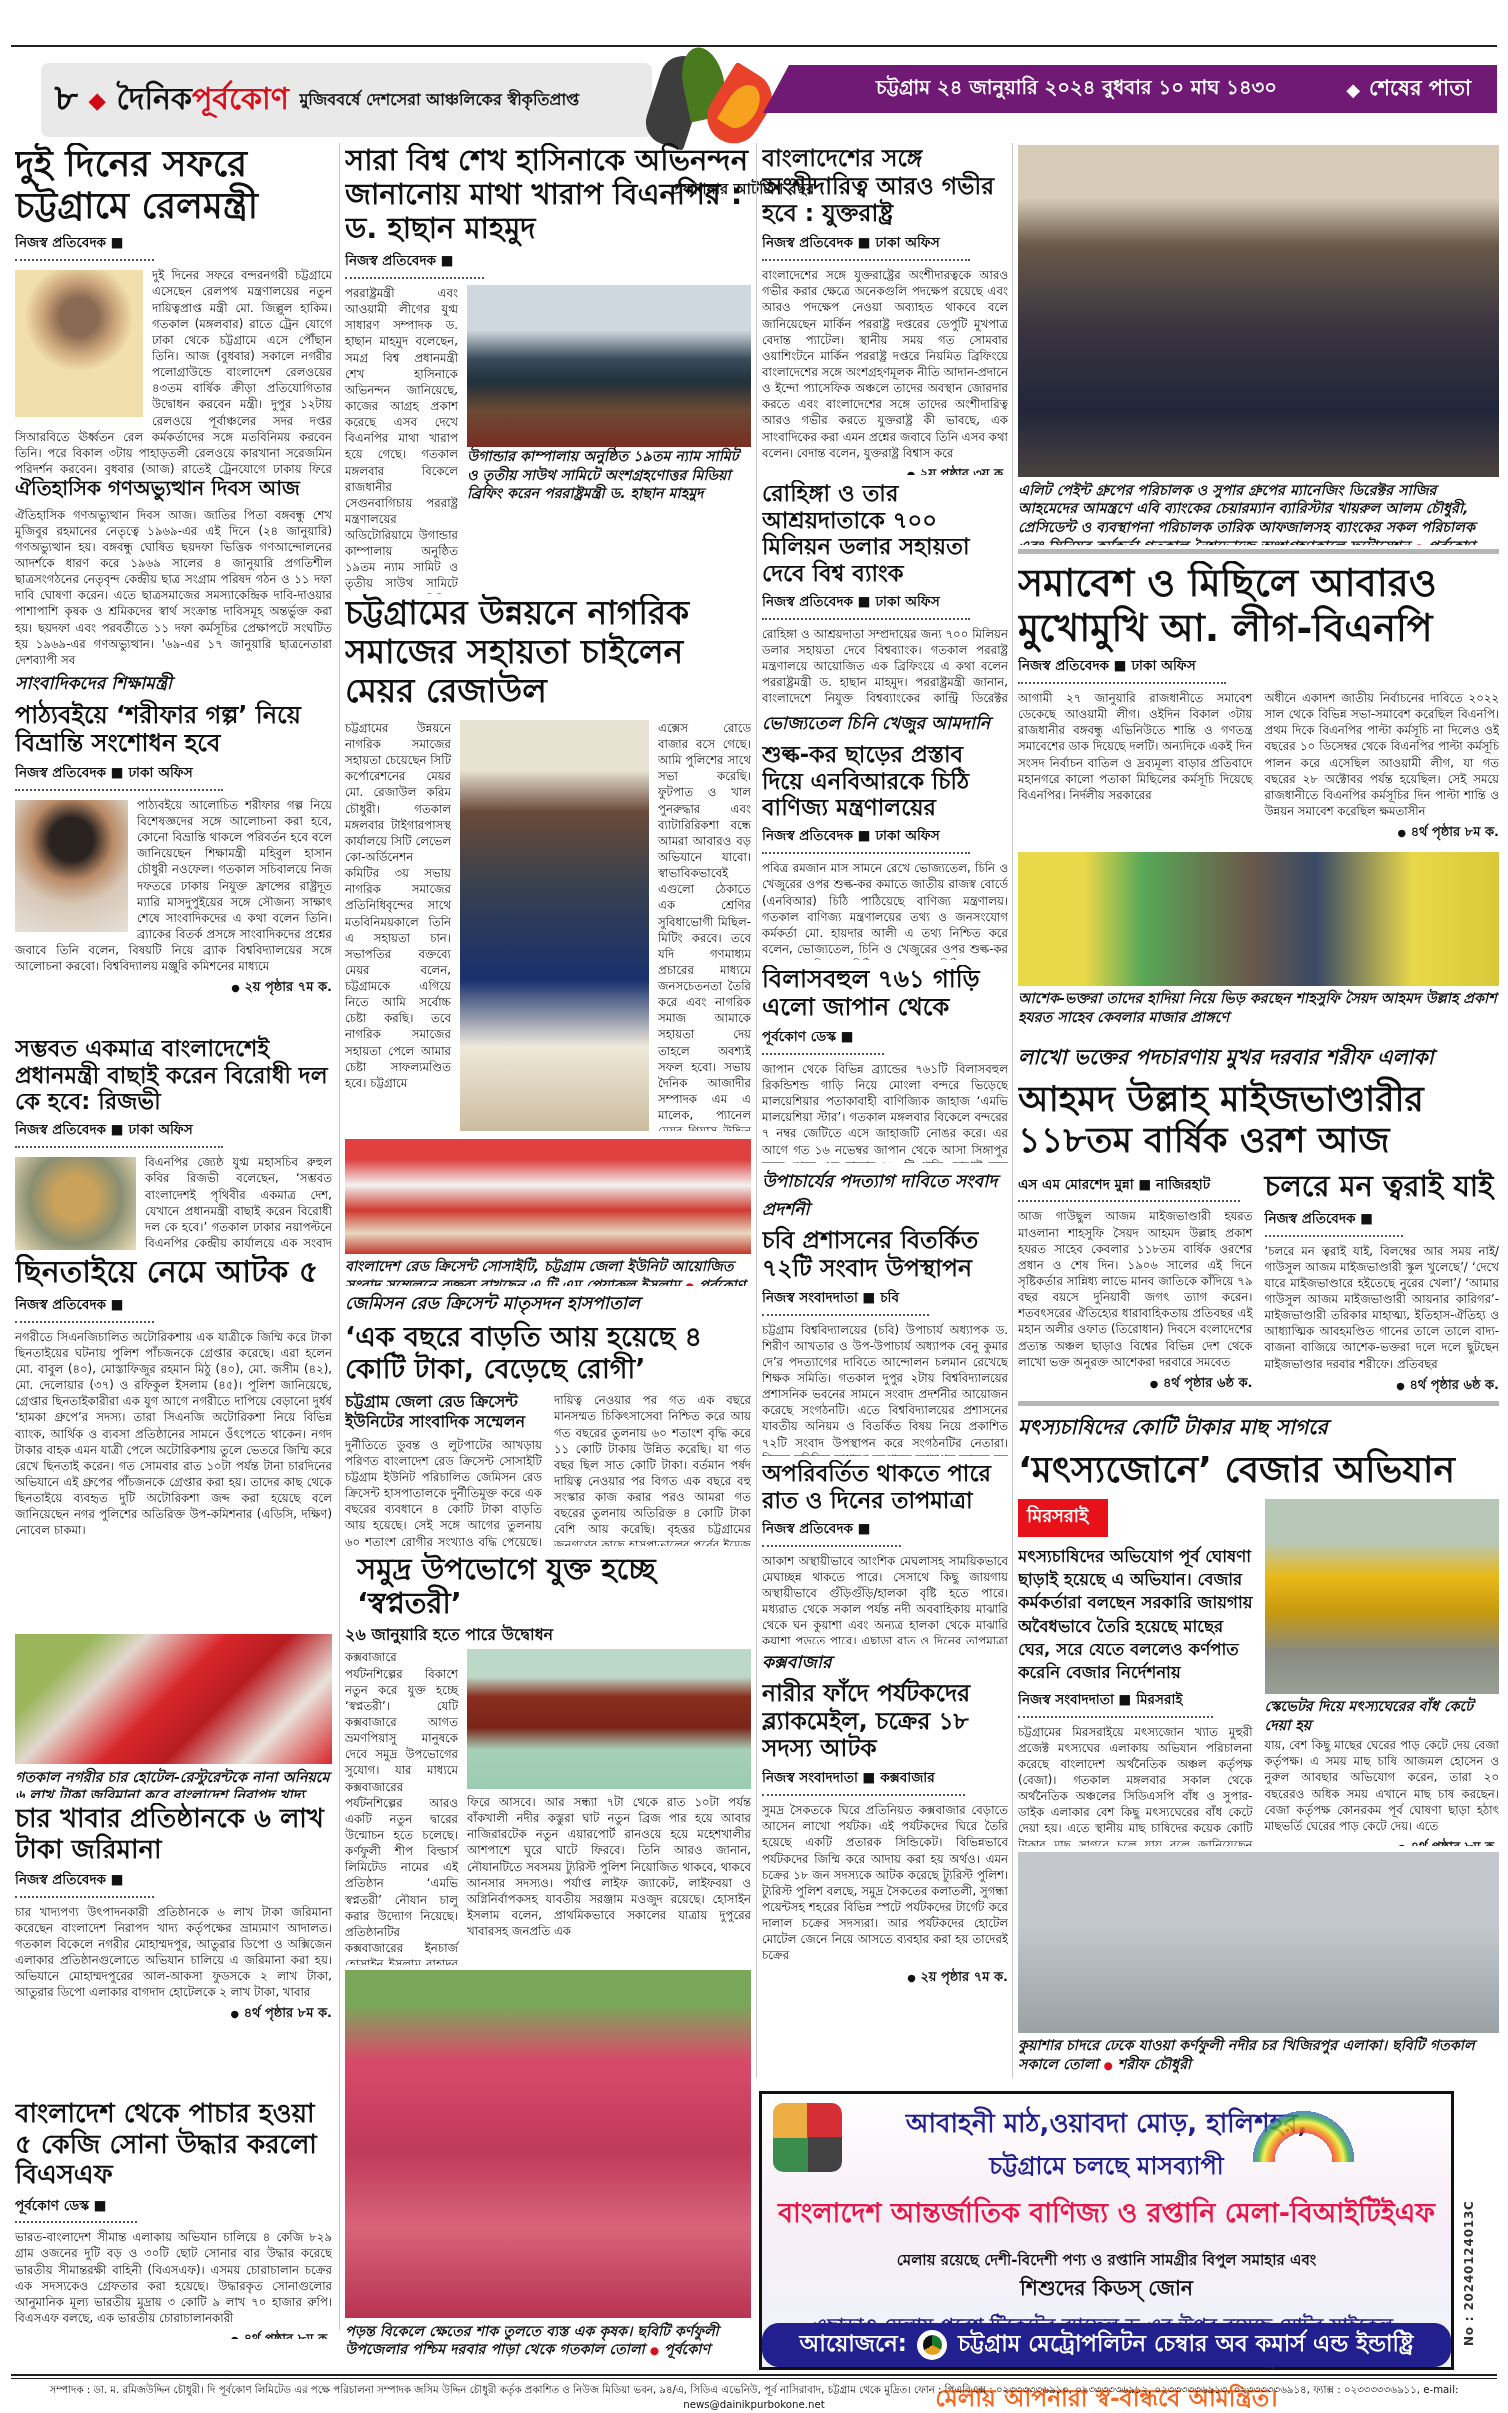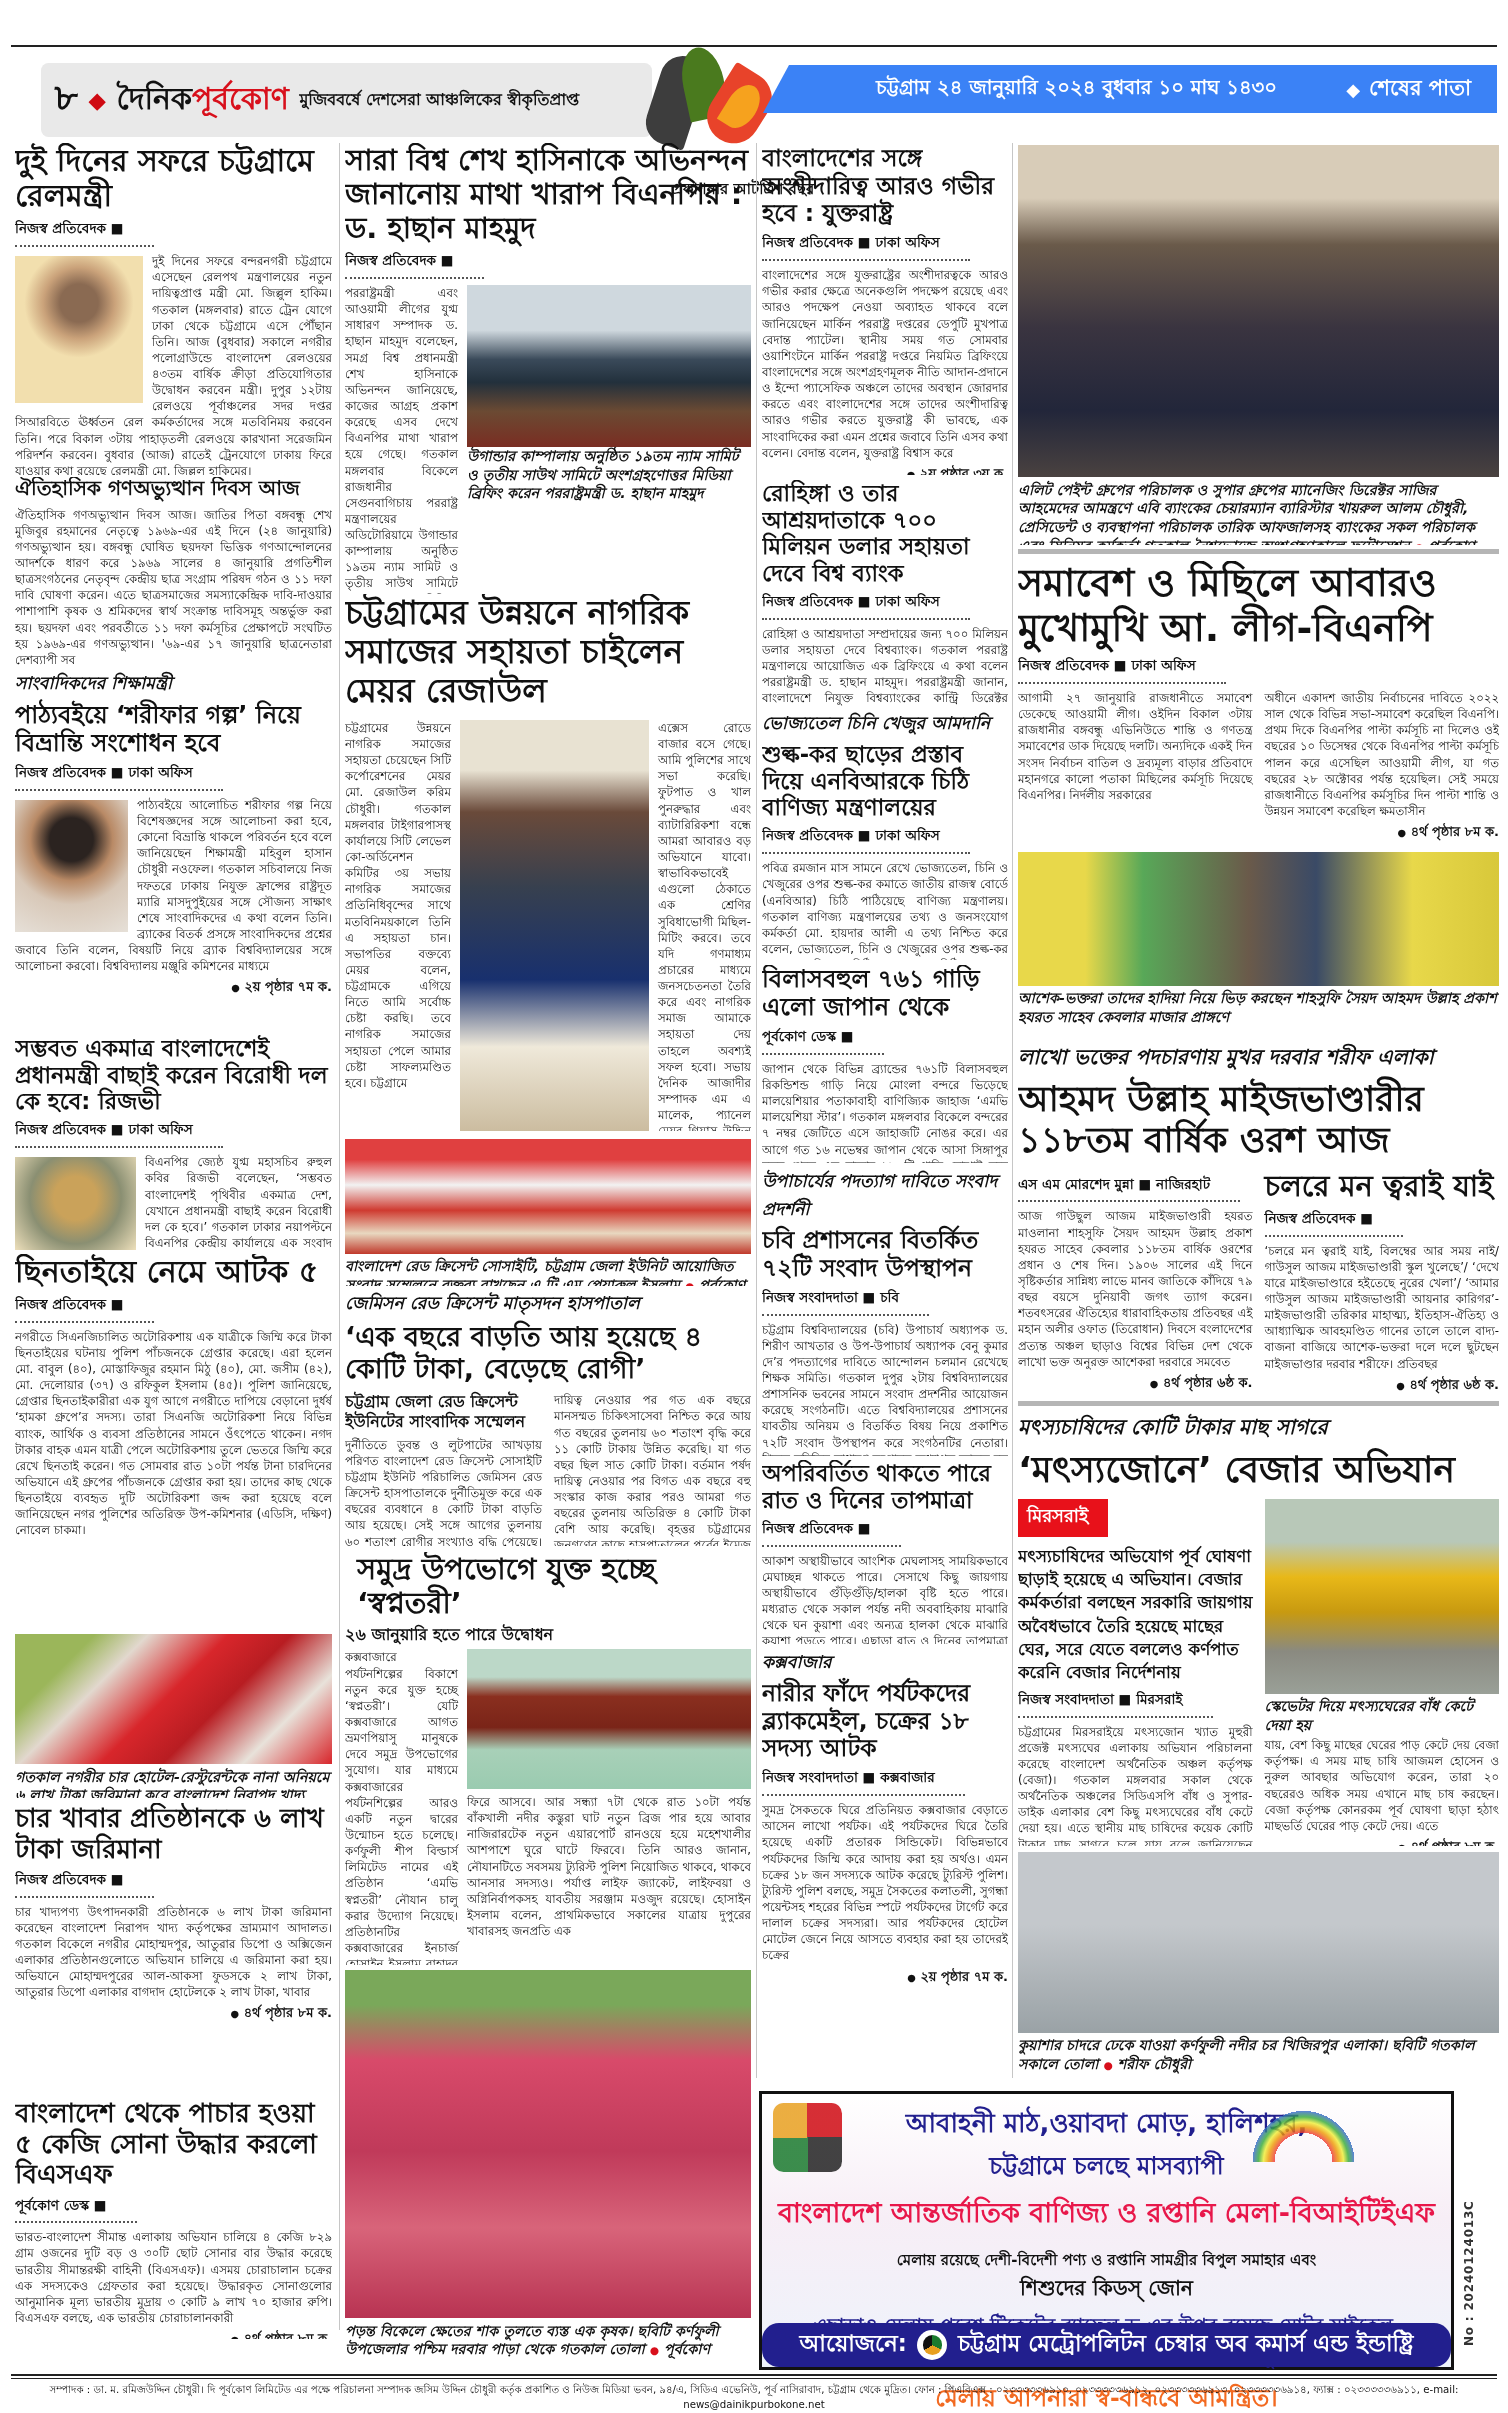--- a/index.html
+++ b/index.html
@@ -9,21 +9,21 @@
   .grayrule{position:absolute;background:#b5b5b5;}
   .vdiv{position:absolute;width:0.8px;background:#c6c6c6;}
   
   .mast-band{position:absolute;left:41px;top:63px;width:611px;height:74px;background:#e9e9e9;border-radius:7.5px;
              display:flex;align-items:center;padding:0 13.6px;box-sizing:border-box;gap:10.6px;}
   .pgnum{font-size:36px;font-weight:800;}
   .diamond{color:#cf0a12;font-size:22.6px;}
   .brand{font-size:30px;font-weight:800;white-space:nowrap;}
   .brand .red{color:#d8101c;}
   .tagline{font-size:16px;font-weight:700;line-height:1.1;}
-  .mast-red{position:absolute;left:763px;top:65px;width:734px;height:48px;background:#3b82f6;
+  .mast-red{position:absolute;left:763px;top:65px;width:734px;height:48px;background:#701a75;
             clip-path:polygon(26px 0,100% 0,100% 100%,0 100%);display:flex;align-items:center;
             justify-content:space-between;color:#fff;font-weight:800;box-sizing:border-box;padding:0 26px 0 113px;gap:15px;}
   .mast-red .dateline{font-size:19.6px;}
   .mast-red .section{font-size:21px;display:flex;align-items:center;gap:9px;}
   .wdiamond{font-size:18px;}
   .anniv{position:absolute;left:645px;top:177px;width:196px;text-align:center;font-size:15px;font-weight:700;}
   
   .logo{position:absolute;left:630px;top:47px;width:173px;height:128px;}
   .logo .blob{position:absolute;border-radius:50% 50% 50% 0;}
   
@@ -95,21 +95,21 @@
       <span class="wdiamond">◆</span>
       <span>শেষের পাতা</span>
     </span>
   </div>
 
   <div class="vdiv" style="left:339px;top:143px;height:2187px;"></div>
   <div class="vdiv" style="left:756px;top:143px;height:1935px;"></div>
   <div class="vdiv" style="left:1012px;top:143px;height:1935px;"></div>
 
   <div class="art" style="left:15px;top:143px;width:317px;height:332px;">
-    <div class="hl" style="font-size:30px;">দুই দিনের সফরে চট্টগ্রামে রেলমন্ত্রী</div>
+    <div class="hl" style="font-size:36px;">দুই দিনের সফরে চট্টগ্রামে রেলমন্ত্রী</div>
     <div><span class="byline">নিজস্ব প্রতিবেদক ■</span></div>
     <div class="photo" style="float:left;width:128px;height:147px;margin:3px 9px 3px 0;background:radial-gradient(circle at 50% 32%,#8a6a52 16%,#caa27a 30%,#f2dfae 46%),linear-gradient(180deg,#f2dfae 55%,#7fae62 56%,#6f9e54 100%);"></div>
     <div class="body">দুই দিনের সফরে বন্দরনগরী চট্টগ্রামে এসেছেন রেলপথ মন্ত্রণালয়ের নতুন দায়িত্বপ্রাপ্ত মন্ত্রী মো. জিল্লুল হাকিম। গতকাল (মঙ্গলবার) রাতে ট্রেন যোগে ঢাকা থেকে চট্টগ্রামে এসে পৌঁছান তিনি। আজ (বুধবার) সকালে নগরীর পলোগ্রাউন্ডে বাংলাদেশ রেলওয়ের ৪৩তম বার্ষিক ক্রীড়া প্রতিযোগিতার উদ্বোধন করবেন মন্ত্রী। দুপুর ১২টায় রেলওয়ে পূর্বাঞ্চলের সদর দপ্তর সিআরবিতে ঊর্ধ্বতন রেল কর্মকর্তাদের সঙ্গে মতবিনিময় করবেন তিনি। পরে বিকাল ৩টায় পাহাড়তলী রেলওয়ে কারখানা সরেজমিন পরিদর্শন করবেন। বুধবার (আজ) রাতেই ট্রেনযোগে ঢাকায় ফিরে যাওয়ার কথা রয়েছে রেলমন্ত্রী মো. জিল্লুল হাকিমের।</div>
   </div>
 
   <div class="art" style="left:15px;top:477px;width:317px;height:189px;">
     <div class="hl" style="font-size:20px;">ঐতিহাসিক গণঅভ্যুত্থান দিবস আজ</div>
     <div class="body" style="margin-top:6px;">ঐতিহাসিক গণঅভ্যুত্থান দিবস আজ। জাতির পিতা বঙ্গবন্ধু শেখ মুজিবুর রহমানের নেতৃত্বে ১৯৬৯-এর এই দিনে (২৪ জানুয়ারি) গণঅভ্যুত্থান হয়। বঙ্গবন্ধু ঘোষিত ছয়দফা ভিত্তিক গণআন্দোলনের আদর্শকে ধারণ করে ১৯৬৯ সালের ৪ জানুয়ারি প্রগতিশীল ছাত্রসংগঠনের নেতৃবৃন্দ কেন্দ্রীয় ছাত্র সংগ্রাম পরিষদ গঠন ও ১১ দফা দাবি ঘোষণা করেন। এতে ছাত্রসমাজের সমস্যাকেন্দ্রিক দাবি-দাওয়ার পাশাপাশি কৃষক ও শ্রমিকদের স্বার্থ সংক্রান্ত দাবিসমূহ অন্তর্ভুক্ত করা হয়। ছয়দফা এবং পরবর্তীতে ১১ দফা কর্মসূচির প্রেক্ষাপটে সংঘটিত হয় ১৯৬৯-এর গণঅভ্যুত্থান। '৬৯-এর ১৭ জানুয়ারি ছাত্রনেতারা দেশব্যাপী সব</div>
 
   </div>

